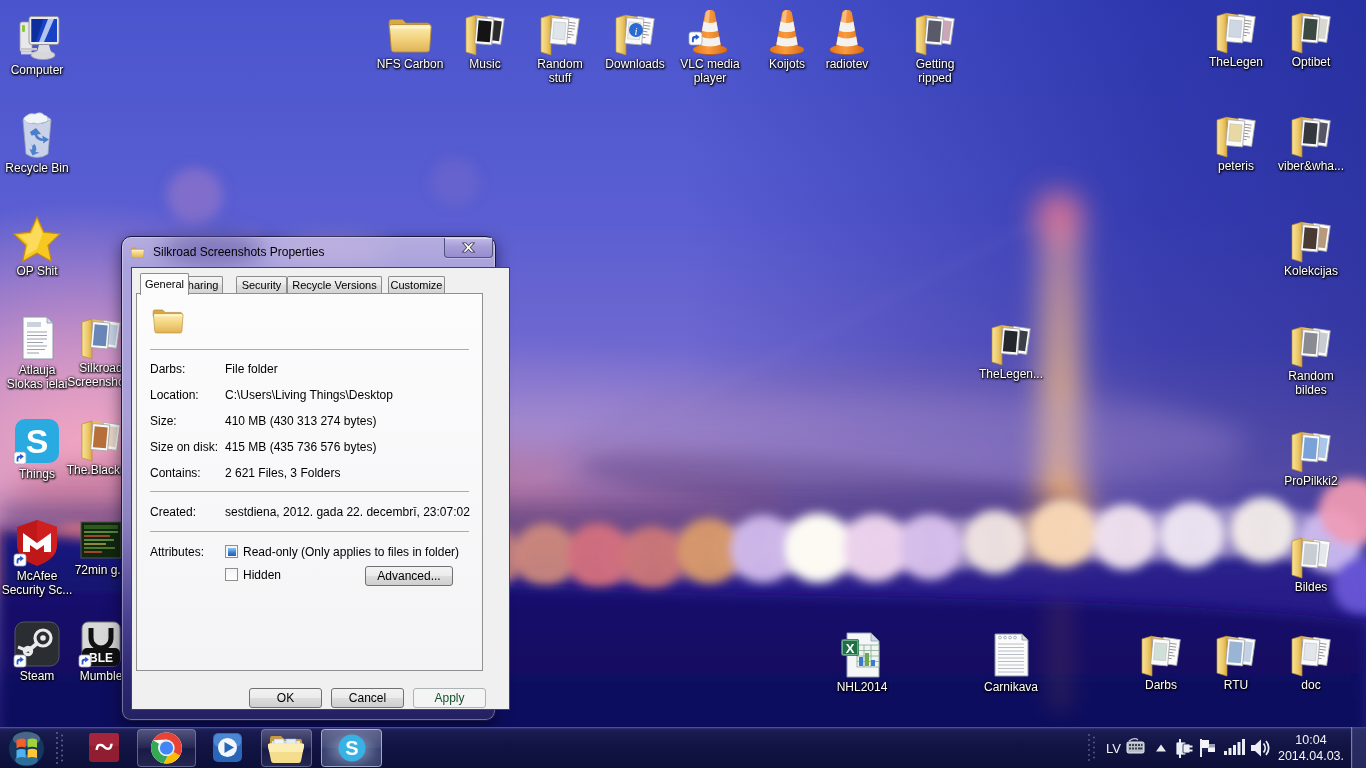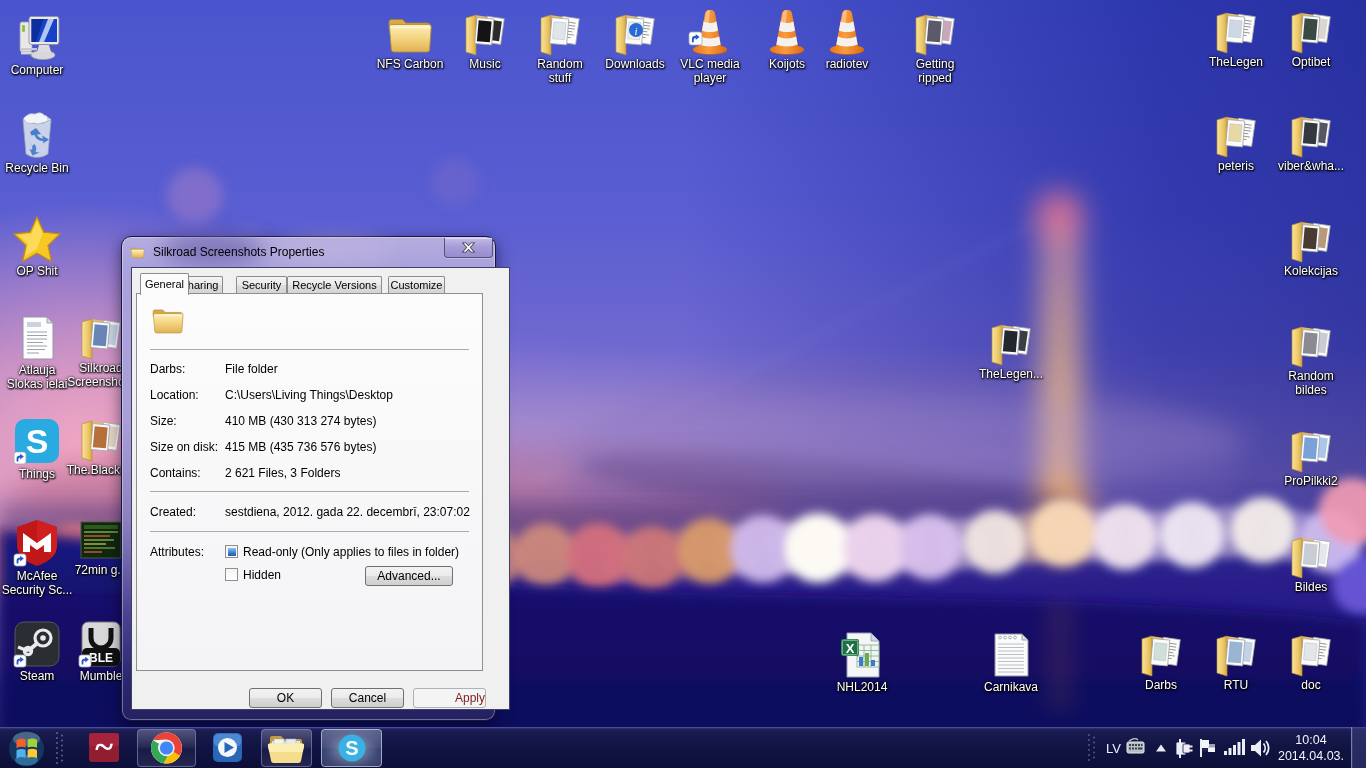--- a/index.html
+++ b/index.html
@@ -22,21 +22,21 @@
 #dlg .page{position:absolute;left:4px;top:25px;width:345px;height:376px;background:linear-gradient(#fcfcfd,#f4f4f6);border:1px solid #8f8f8f;z-index:2;}
 #dlg .pfol{position:absolute;left:19px;top:35px;z-index:4;}
 #dlg .inp{position:absolute;left:93px;top:47px;width:232px;height:20px;border:1px solid #b2b2b2;background:#fff;font:12px "Liberation Sans",sans-serif;padding:0 5px;z-index:4;margin:0;}
 #dlg .sep{position:absolute;left:18px;width:319px;height:1px;background:#ababab;z-index:4;}
 #dlg .row{position:absolute;left:18px;height:14px;line-height:14px;white-space:nowrap;z-index:4;}
 #dlg .row .l{display:inline-block;}
 #dlg .row .v{position:absolute;left:75px;}
 #dlg .cb{position:absolute;left:93px;width:11px;height:11px;border:1px solid #8e8e8e;background:linear-gradient(#f4f4f4,#fff);z-index:4;}
 #dlg .cbi{margin:1.5px;width:8px;height:8px;background:linear-gradient(#8ec8ec,#3a7ad0 60%,#2560a8);}
 #dlg .pbtn{position:absolute;height:20px;border:1px solid #707070;border-radius:3px;background:linear-gradient(#f2f2f2,#ebebeb 50%,#dddddd 50%,#cfcfcf);text-align:center;line-height:19px;z-index:4;box-sizing:border-box;}
-#dlg .pbtn.dis{border-color:#adb2b5;background:#f4f4f4;color:#7f1d1d;text-align:right;}
+#dlg .pbtn.dis{border-color:#adb2b5;background:#f4f4f4;color:#14532d;}
 #taskbar{position:absolute;left:0;top:727px;width:1366px;height:41px;}
 </style>
 </head>
 <body>
 <svg id="wall" width="1366" height="768" viewBox="0 0 1366 768">
 <defs>
 <linearGradient id="sky" x1="0" y1="0" x2="0" y2="1">
  <stop offset="0" stop-color="#4a55cd"></stop>
  <stop offset="0.28" stop-color="#5a5ed2"></stop>
  <stop offset="0.45" stop-color="#6f68d0"></stop>

